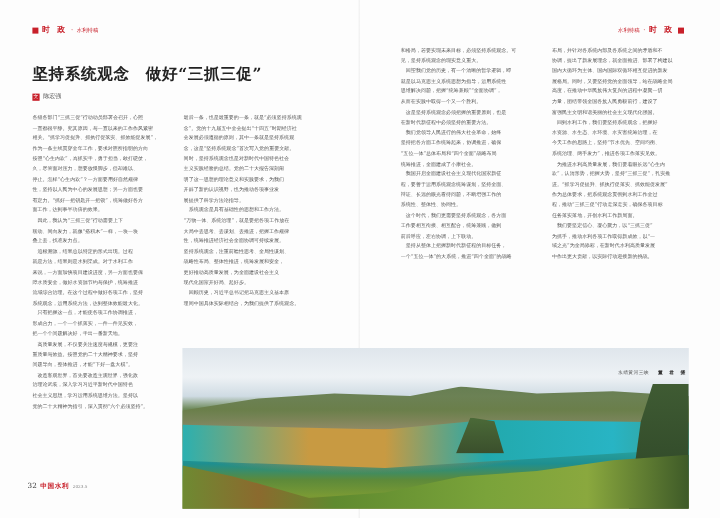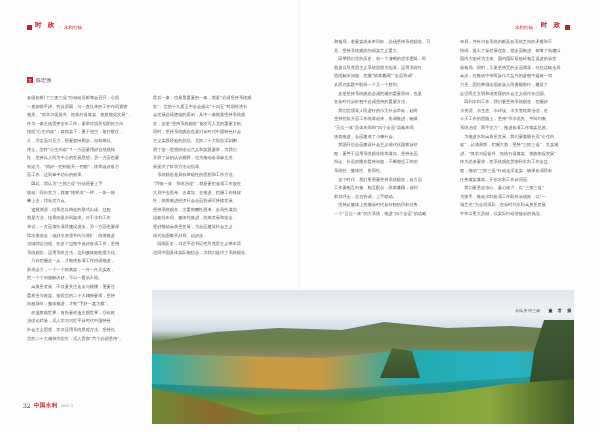--- a/index.html
+++ b/index.html
@@ -8,21 +8,21 @@
     background: #ffffff;
     font-family: "DejaVu Serif", "Liberation Serif", serif;
     color: #333;
   }
   .page { position: absolute; top: 0; height: 432px; background: #fdfdfd; }
   .page.left { left: 0; width: 300px; }
   .page.right { left: 300px; width: 300px; }
   .gutter { position: absolute; left: 298px; top: 0; width: 4px; height: 432px;
     background: linear-gradient(90deg, #fdfdfd, #f0f0f0 50%, #fdfdfd); }
 
-  .section-tag { position: absolute; top: 21px; font-size: 5.5px; color: #c0392b; display: flex; align-items: flex-end; gap: 3px; }
+  .section-tag { position: absolute; top: 21px; font-size: 5.5px; color: #c0392b; display: flex; align-items: center; gap: 3px; }
   .section-tag .square { width: 5px; height: 5px; background: #c8202a; display: inline-block; }
   .section-tag .main { font-weight: bold; font-size: 6.5px; letter-spacing: 2px; color: #c8202a; }
   .section-tag .dot { color: #c8202a; }
   .section-tag .sub { font-size: 4.5px; color: #c8202a; }
   .left .section-tag { left: 27px; }
   .right .section-tag { right: 30px; }
 
   .title { position: absolute; left: 27px; top: 53px; font-size: 13px; font-weight: bold; color: #222;
     letter-spacing: 0.5px; white-space: nowrap; }
   .author { position: absolute; left: 27px; top: 77px; display: flex; align-items: center; gap: 3px; font-size: 5px; color: #444; }
@@ -63,20 +63,21 @@
 <body>
 
 <div class="page left">
   <div class="section-tag">
     <span class="square"></span>
     <span class="main">时 政</span>
     <span class="dot">·</span>
     <span class="sub">水利特稿</span>
   </div>
 
+  <div class="title">坚持系统观念　做好“三抓三促”</div>
 
   <div class="author">
     <span class="badge">文</span>
     <span>陈宏强</span>
   </div>
 
   <div class="col" style="left:27px; top:94px; width:118px; height:296px;" id="lc0">
       <span class="line">各级各部门“三抓三促”行动动员部署会召开，心照</span>
       <span class="line">一直都很平静。究其原因，与一直以来的工作作风紧密</span>
       <span class="line">相关。“抓学习促提升、抓执行促落实、抓效能促发展”，</span>

